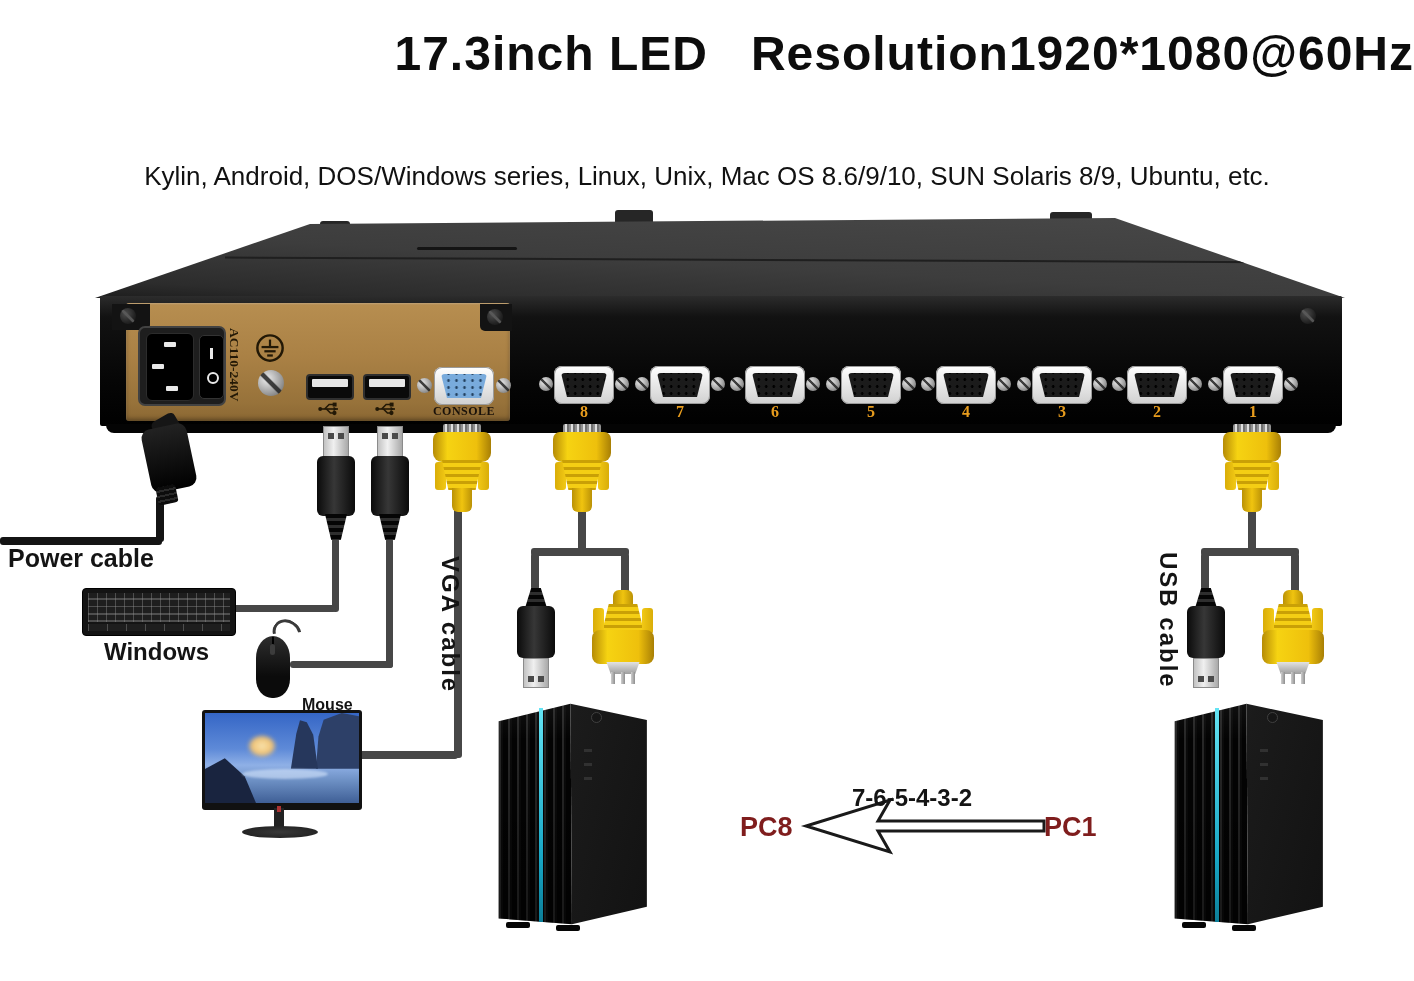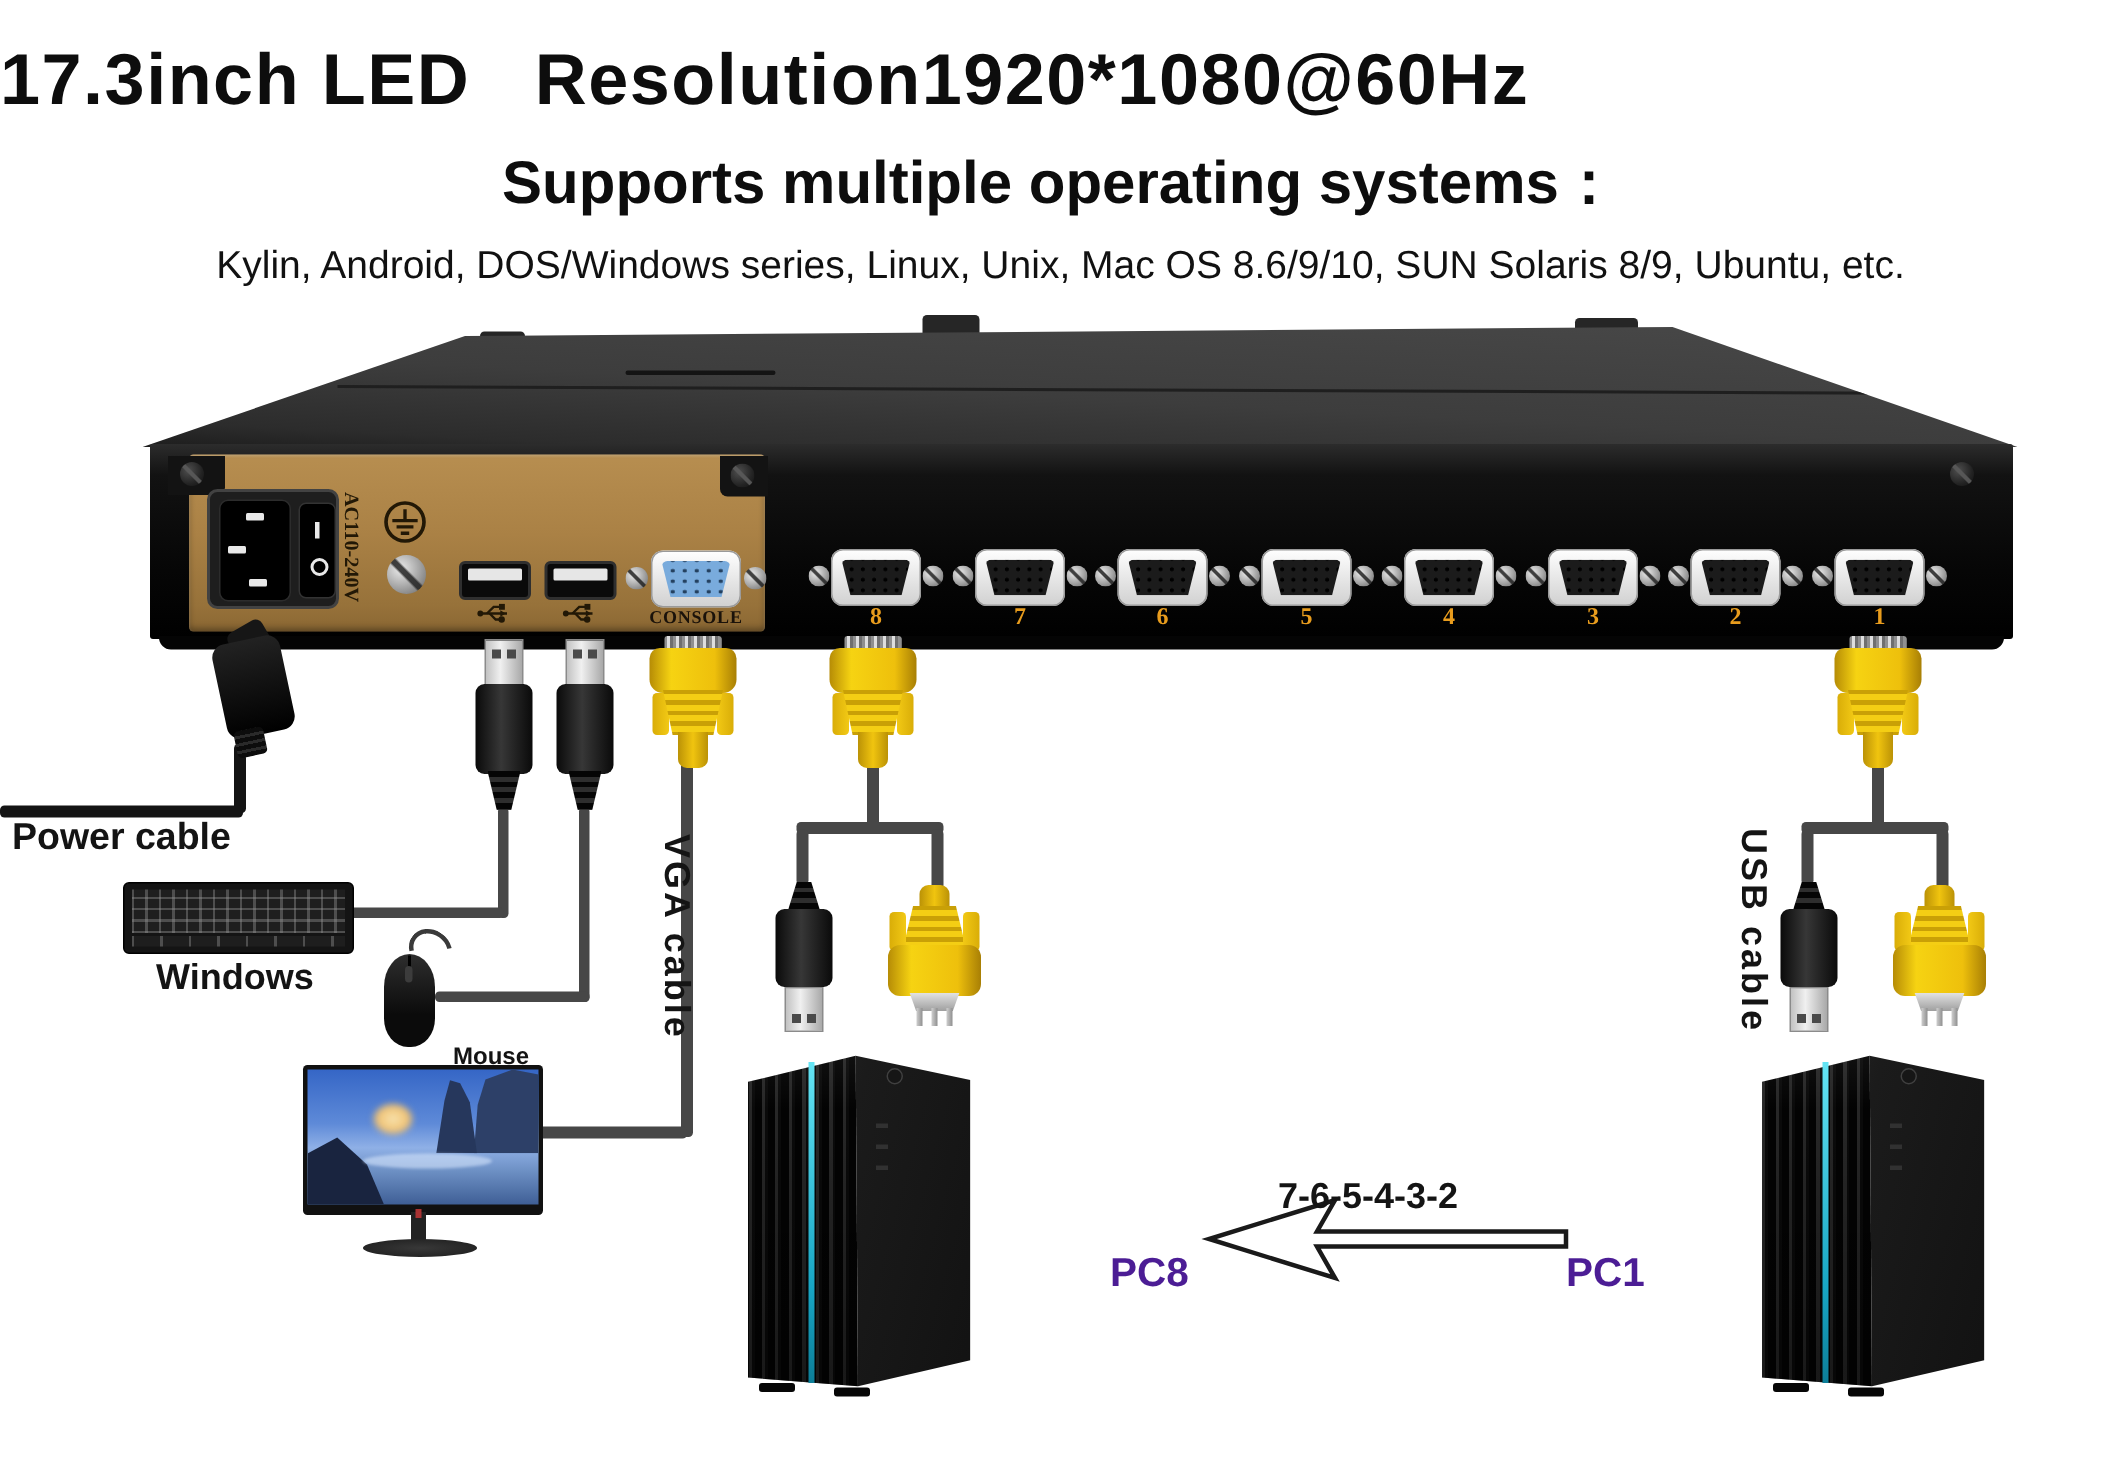--- a/index.html
+++ b/index.html
@@ -1,20 +1,20 @@
 <!DOCTYPE html>
 <html><head>
 <meta charset="utf-8">
 <style>
   html,body{margin:0;padding:0;background:#fff;}
   #stage{position:relative;width:1414px;height:981px;background:#fff;overflow:hidden;
          font-family:"Liberation Sans",sans-serif;}
   .abs{position:absolute;}
   
-  .h1{left:0;top:26px;width:100%;text-align:left;font-size:48px;font-weight:bold;color:#0d0d0d;white-space:pre;letter-spacing:1px;}
+  .h1{left:0;top:26px;width:100%;text-align:right;font-size:48px;font-weight:bold;color:#0d0d0d;white-space:pre;letter-spacing:1px;}
   .h2{left:0;top:94px;width:100%;text-align:center;font-size:40px;font-weight:bold;color:#0d0d0d;}
   .h3{left:0;top:161px;width:100%;text-align:center;font-size:26px;font-weight:normal;color:#111;letter-spacing:0;}
   
   .ear{background:#262626;border-radius:3px 3px 0 0;}
   .lid{left:95px;top:218px;width:1250px;height:80px;
        background:linear-gradient(183deg,#484848,#3d3d3d 55%,#2c2c2c 88%,#1d1d1d);
        clip-path:polygon(215px 6px,1020px 0px,1250px 80px,0px 80px);}
   .lid-seam{left:130px;top:41px;width:1090px;height:2px;background:#1f1f1f;transform:rotate(.25deg);}
   .lid-notch{left:322px;top:29px;width:100px;height:3px;background:#141414;border-radius:2px;}
   .panel{left:100px;top:296px;width:1242px;height:130px;border-radius:2px;
@@ -134,30 +134,29 @@
   .pc .side{position:absolute;left:0;top:0;width:100%;height:100%;
       clip-path:polygon(49% 2.5%,98% 9.5%,98% 90%,50% 97.5%);
       background:linear-gradient(105deg,#2d2d2d,#1b1b1b 40%,#121212);}
   .pc .btn{position:absolute;left:62%;top:6%;width:9px;height:9px;border:1.5px solid #404040;border-radius:50%;background:#161616;}
   .pc .pt{position:absolute;left:58%;width:8px;height:3px;background:#313131;}
   .pc .f1,.pc .f2{position:absolute;height:6px;background:#060606;border-radius:2px;}
   .pc .f1{left:8%;top:96.5%;width:15%;}
   .pc .f2{left:40%;top:98%;width:15%;}
   
   .lbl{font-weight:bold;color:#141414;}
-  .pcref{font-size:27px;font-weight:bold;color:#4c1d95;margin-top:21px;}
+  .pcref{font-size:27px;font-weight:bold;color:#7f1d1d;}
   .seq{font-size:24px;font-weight:bold;color:#141414;width:160px;text-align:center;}
 </style>
 </head>
 <body>
 
 <div id="stage">
 
   <div class="abs h1">17.3inch LED   Resolution1920*1080@60Hz</div>
-  <div class="abs h2">Supports multiple operating systems：</div>
   <div class="abs h3">Kylin, Android, DOS/Windows series, Linux, Unix, Mac OS 8.6/9/10, SUN Solaris 8/9, Ubuntu, etc.</div>
 
   <div class="abs ear" style="left:320px;top:221px;width:30px;height:13px;"></div>
   <div class="abs ear" style="left:615px;top:210px;width:38px;height:14px;"></div>
   <div class="abs ear" style="left:1050px;top:212px;width:42px;height:16px;"></div>
   <div class="abs lid">
     <div class="abs lid-seam"></div>
     <div class="abs lid-notch"></div>
   </div>
   <div class="abs panel"></div>

